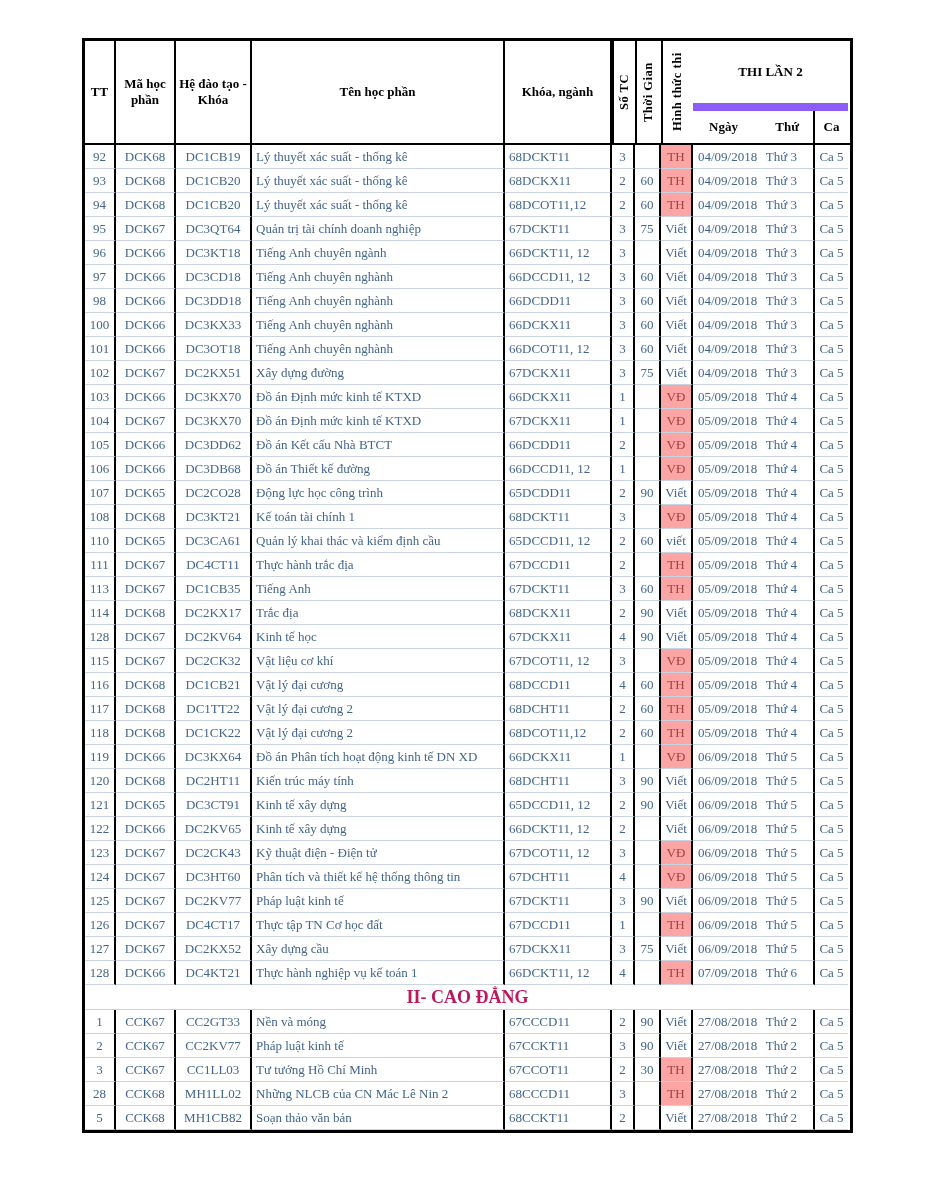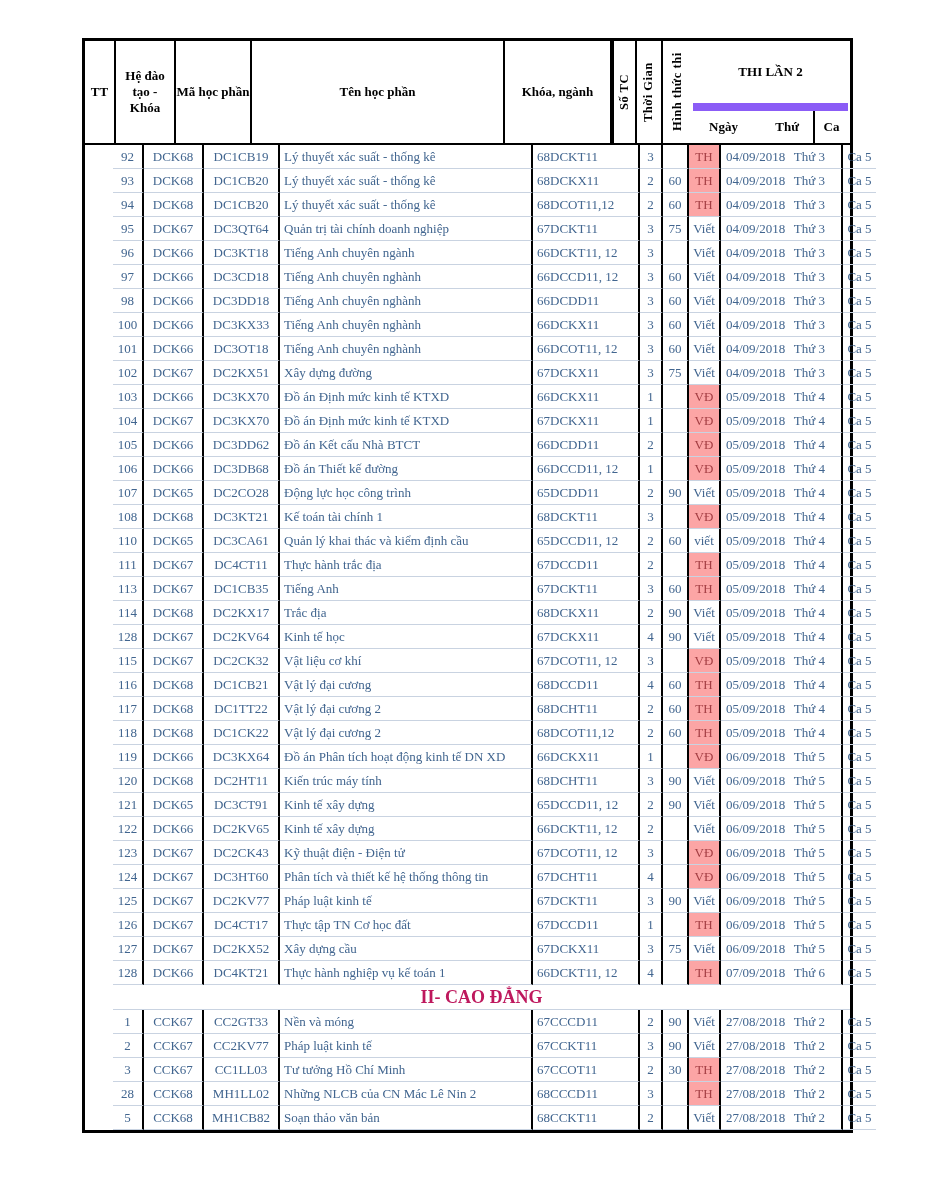--- a/index.html
+++ b/index.html
@@ -10,40 +10,40 @@
   
   .thead{border-bottom:2px solid #000;grid-template-rows:70px 32px;}
   .th{border-right:2px solid #000;display:flex;align-items:center;justify-content:center;
       font-weight:bold;color:#000;font-size:13px;text-align:center;line-height:1.25;overflow:hidden;}
   .th.span2{grid-row:1/3;}
   .th.vert{writing-mode:vertical-rl;transform:rotate(180deg);font-size:12.5px;letter-spacing:0.5px;}
   .th-thilan{grid-column:9/11;grid-row:1;border-bottom:8px solid #8b5cf6;border-right:none;}
   .th-ngaythu{grid-column:9;grid-row:2;justify-content:space-between;padding:0 14px 0 16px;}
   .th-ca{grid-column:10;grid-row:2;border-right:none;}
   
-  .tr{height:24px;margin-left:28px;}
+  .tr{height:24px;}
   .td{border-right:2px solid #000;border-bottom:1px solid #c9d3e1;display:flex;align-items:center;
       justify-content:center;font-size:13px;color:#41658f;white-space:nowrap;overflow:hidden;}
   .td.left{justify-content:flex-start;padding-left:4px;}
   .td.ngay{justify-content:space-between;padding:0 16px 0 5px;}
   .td.last{border-right:none;}
   .td.hl{background:#fca5a5;color:#a43f44;}
   .tr.section{display:flex;align-items:center;justify-content:center;height:24px;
       border-bottom:1px solid #c9d3e1;font-weight:bold;color:#be185d;font-size:18px;}
 </style>
 </head>
 <body>
 
 <div class="page">
   <div class="tbl">
 
     <div class="grid thead">
       <div class="th span2">TT</div>
+      <div class="th span2">Mã học phần</div>
       <div class="th span2">Hệ đào tạo - Khóa</div>
-      <div class="th span2">Mã học phần</div>
       <div class="th span2">Tên học phần</div>
       <div class="th span2">Khóa, ngành</div>
       <div class="th span2 vert">Số TC</div>
       <div class="th span2 vert">Thời Gian</div>
       <div class="th span2 vert">Hình thức thi</div>
       <div class="th th-thilan">THI LẦN 2</div>
       <div class="th th-ngaythu">
         <span>Ngày</span>
         <span>Thứ</span>
       </div>

